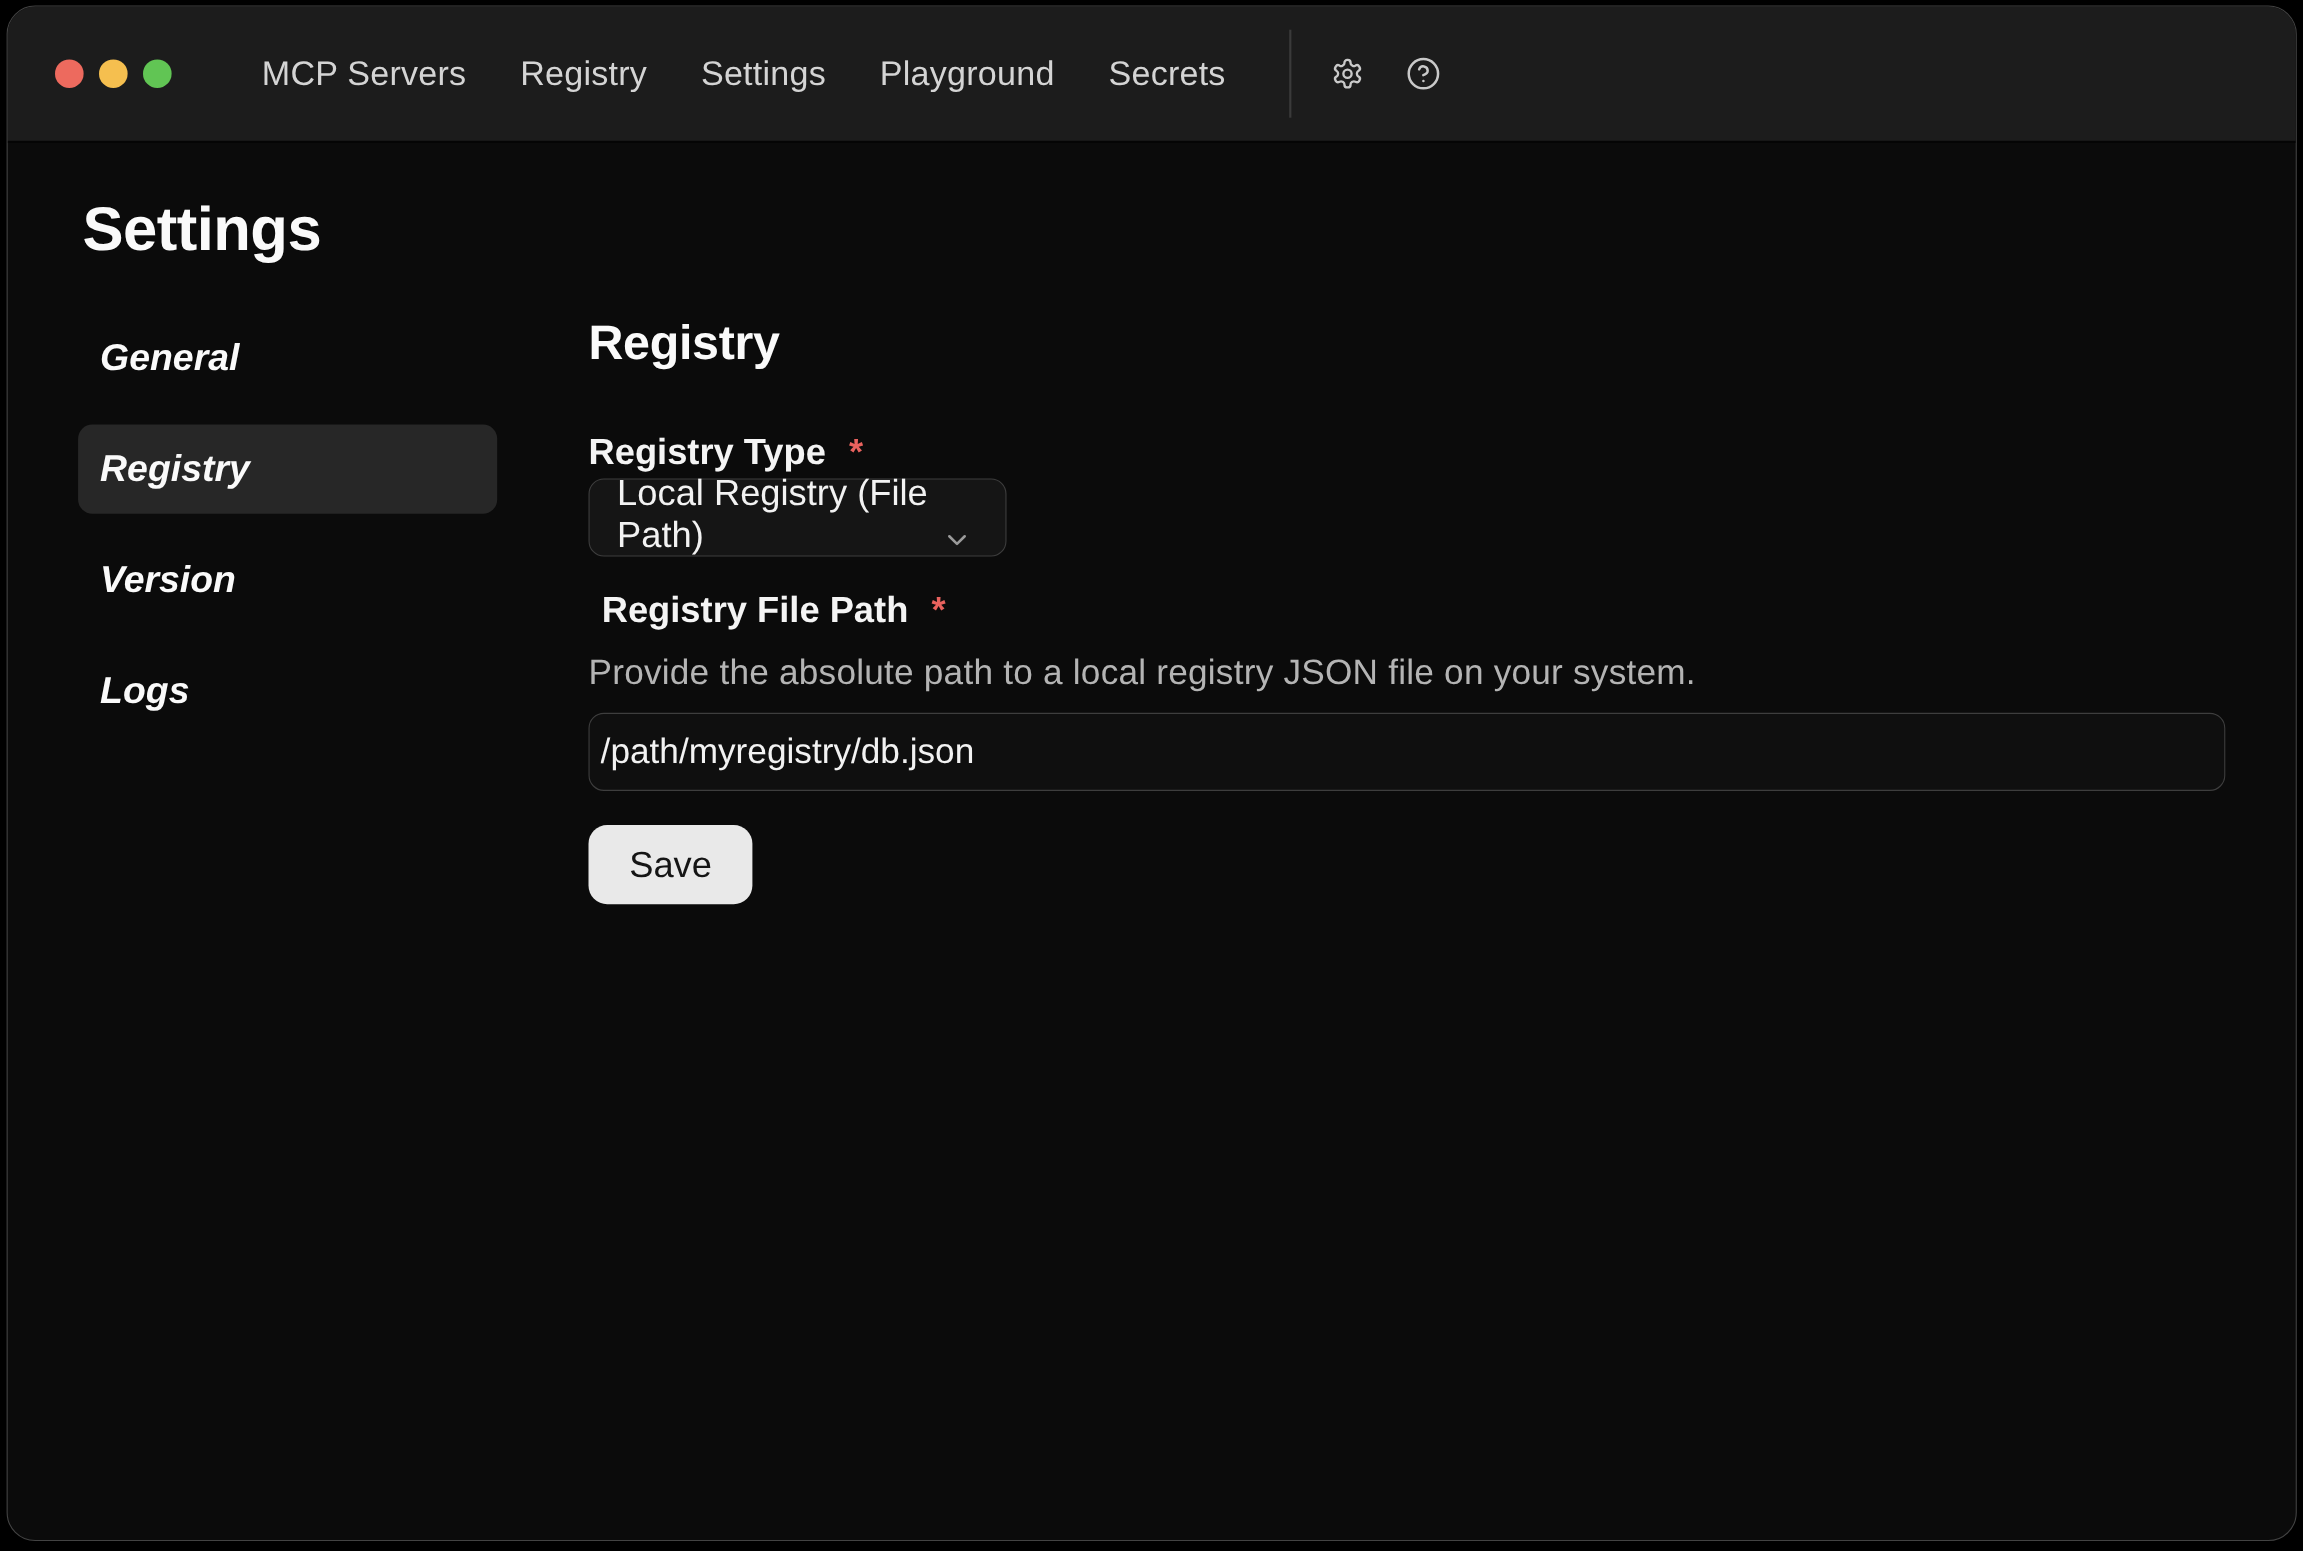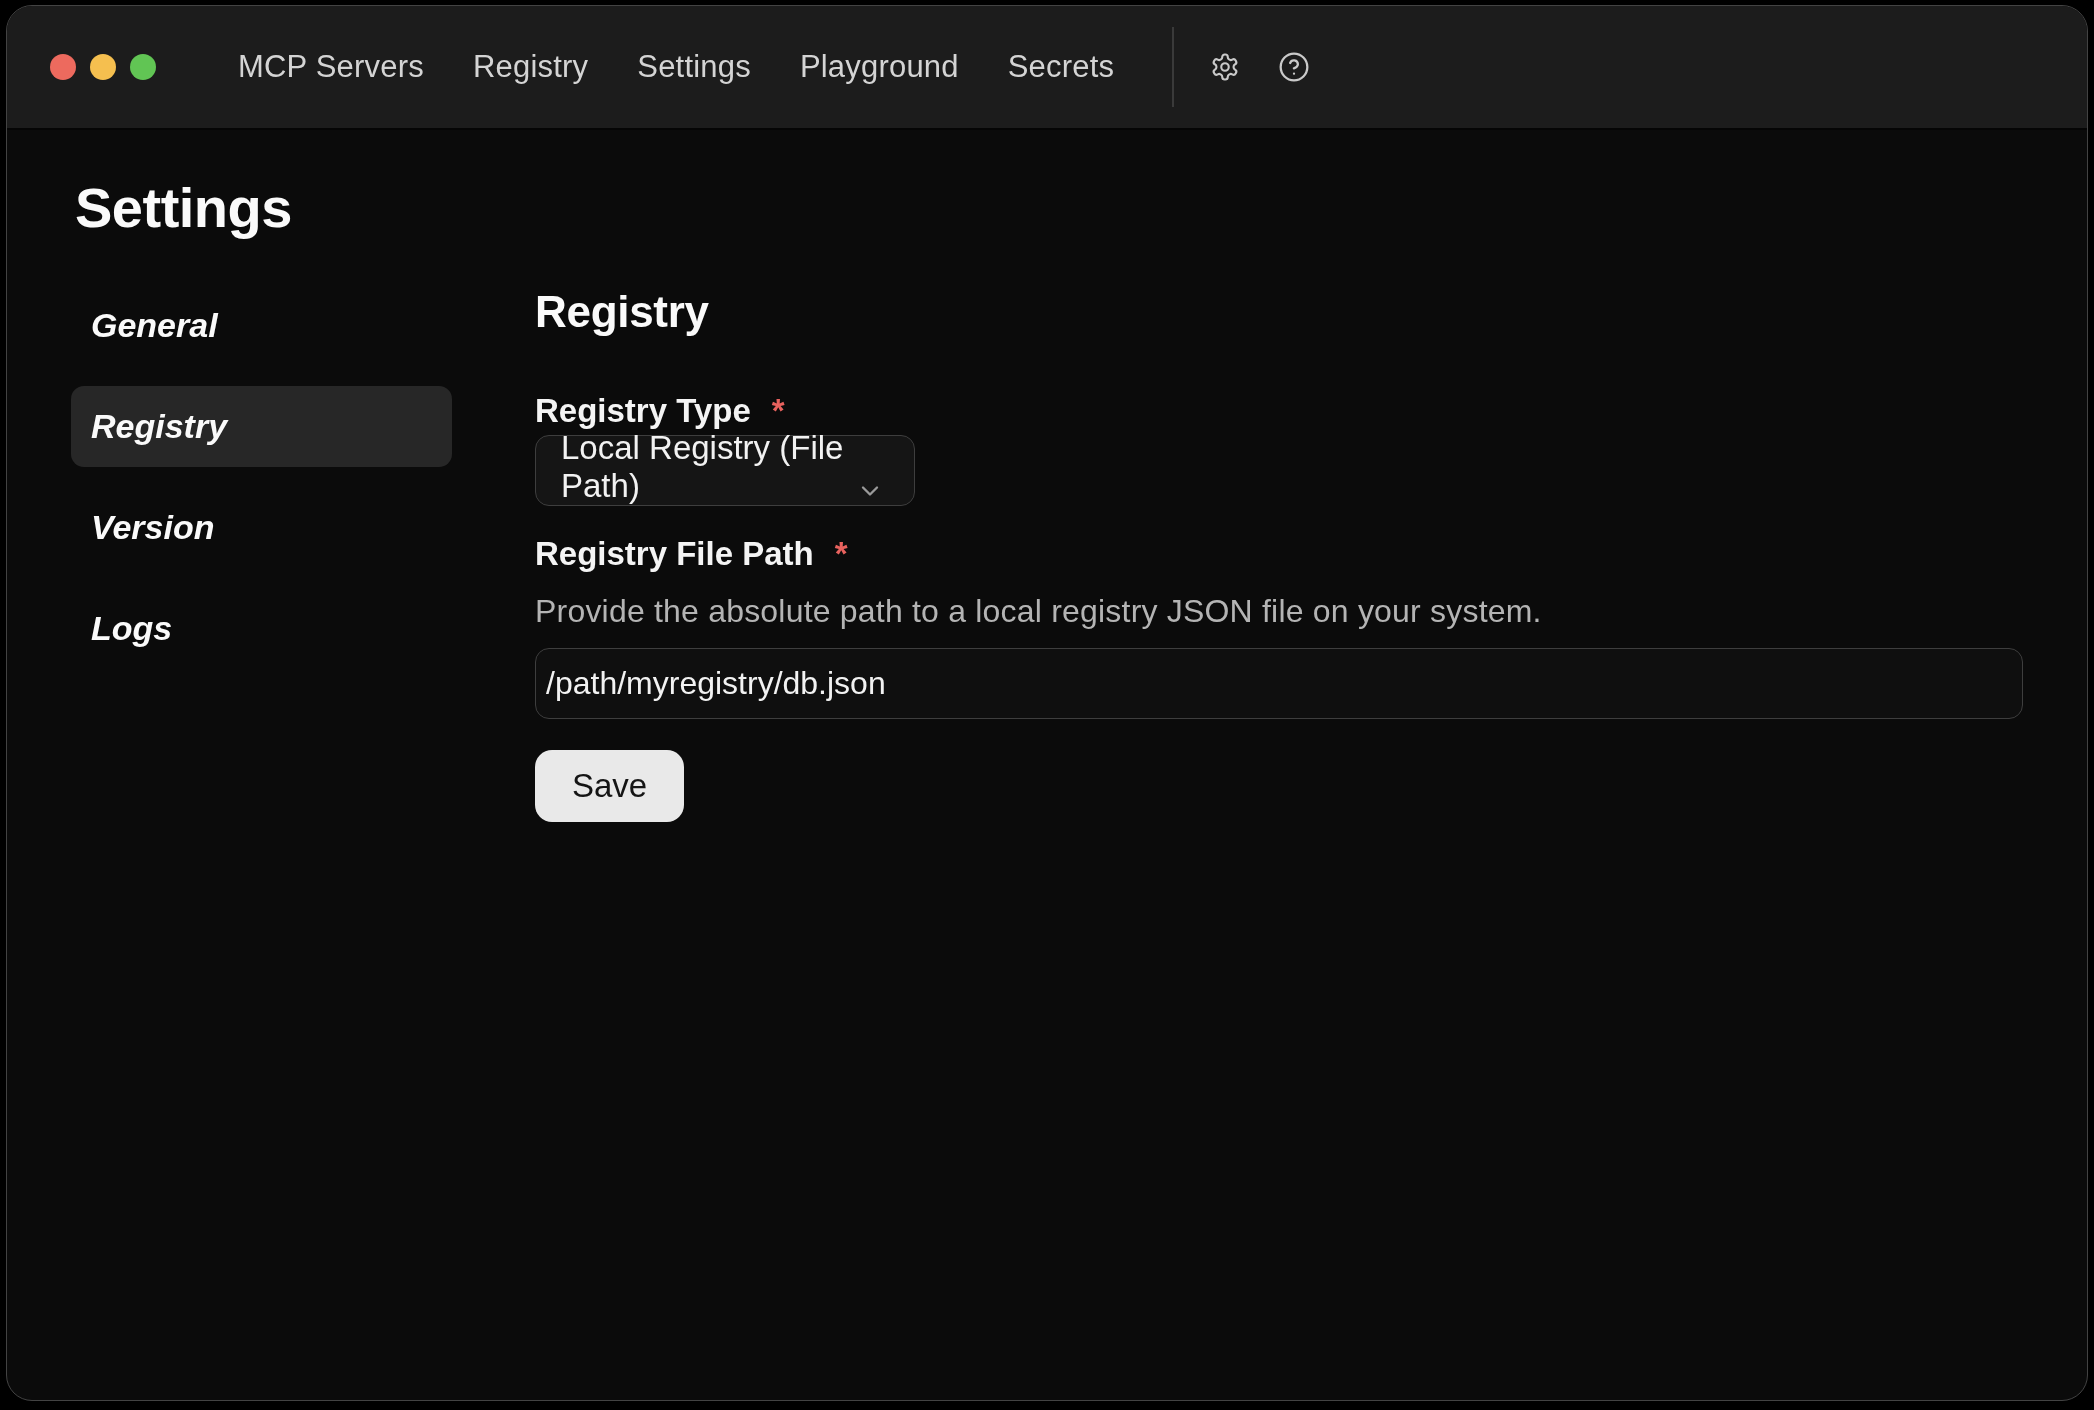--- a/index.html
+++ b/index.html
@@ -86,21 +86,21 @@
   }
   .field-label-row {
     display: flex;
     align-items: flex-start;
     line-height: 40px;
     font-size: 33px;
     font-weight: 600;
     color: #f4f4f4;
   }
   .row-1 { margin-top: 53px; }
-  .row-2 { margin-top: 28px; }
+  .row-2 { margin-top: 28px; margin-left: 12px; }
   .required { color: #e8625e; margin-left: 21px; font-weight: 600; }
   .field-desc {
     margin-top: 17px;
     font-size: 32px;
     line-height: 40px;
     font-weight: 400;
     color: #b4b4b4;
     letter-spacing: 0.2px;
   }
   .select {

